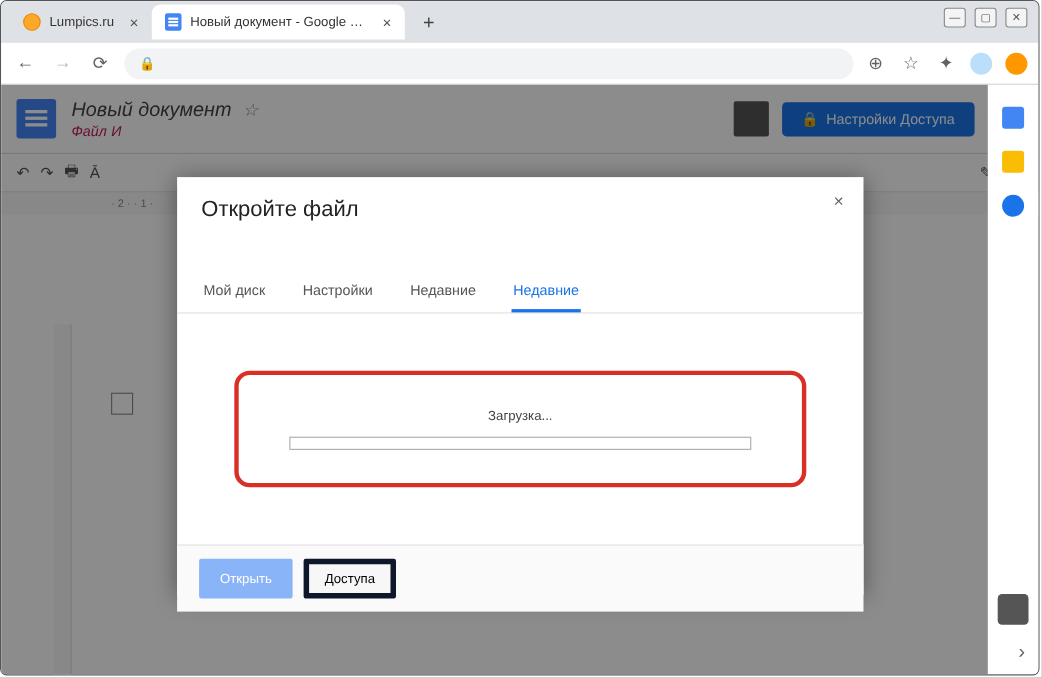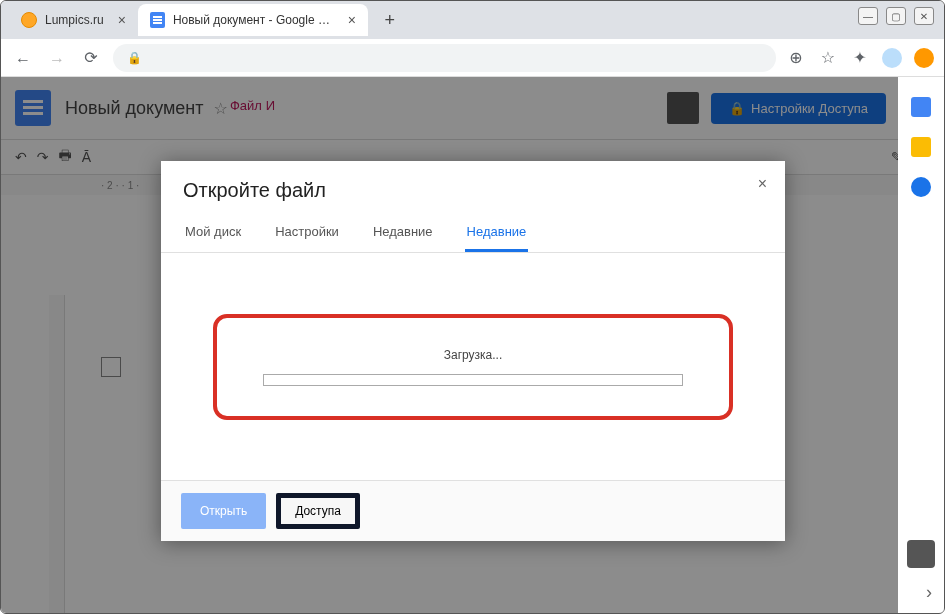--- a/index.html
+++ b/index.html
@@ -32,41 +32,41 @@
     .addr-icons { display:flex; gap:12px; align-items:center; }
     .addr-icon { width:20px; height:20px; display:flex; align-items:center; justify-content:center; color:#5f6368; cursor:pointer; }
     .avatar-dot { width: 20px; height: 20px; border-radius: 50%; }
     
     
     .docs-area { position: absolute; top: 76px; left:0; right:0; bottom:0; background: #fff; }
     .dim { position: absolute; inset:0; background: rgba(0,0,0,0.45); }
     .docs-header { height: 62px; display:flex; align-items:center; padding: 8px 14px; gap:14px; }
     .docs-logo { width:36px; height:36px; background:#4285f4; border-radius:3px; position:relative; }
     .docs-logo::after { content:''; position:absolute; top:10px; left:8px; right:8px; height:3px; background:#fff; box-shadow: 0 6px 0 #fff, 0 12px 0 #fff; }
-    .doc-title-area { display:flex; flex-direction:row; gap:2px; }
+    .doc-title-area { display:flex; flex-direction:column; gap:2px;font-style:italic; }
     .doc-title-row { display:flex; align-items:center; gap:10px; }
     .doc-title { font-size:18px; color:#444; }
     .star { color:#888; font-size:16px; }
     .doc-menus { display:flex; gap:4px; font-size:13px; color:#be185d; }
     .share-area { margin-left:auto; display:flex; gap:12px; align-items:center; }
     .comment-icn { width:32px; height:32px; background:#555; border-radius:2px; }
     .share-btn { background:#1a73e8; color:#fff; padding:8px 18px; border-radius:4px; font-size:13px; display:flex; align-items:center; gap:6px; }
     .user-av { width:32px; height:32px; border-radius:50%; background:#90caf9; }
     .toolbar-row { height:36px; border-top:1px solid #ddd; border-bottom:1px solid #ddd; display:flex; align-items:center; padding:0 14px; gap:10px; color:#555; font-size:14px; }
     .ruler-area { height:20px; background:#f8f8f8; display:flex; align-items:center; font-size:10px; color:#888; padding-left:100px; gap:40px; }
     .outline-icon { position:absolute; left:100px; top:280px; width:20px; height:20px; border:1px solid #888; }
     
     
     .side-panel { position:absolute; right:0; top:76px; bottom:0; width:46px; display:flex; flex-direction:column; align-items:center; gap:20px; padding-top:20px; background:#fff; }
     .side-ico { width:20px; height:20px; border-radius:3px; }
     .side-expand { position:absolute; bottom:10px; right:12px; font-size:18px; color:#666; }
     .explore { position:absolute; bottom:45px; width:28px; height:28px; background:#555; border-radius:4px; }
     
     
-    .modal { position:absolute; left:160px; top:160px; width:624px; height:380px; background:#fff; box-shadow:0 2px 20px rgba(0,0,0,0.4); display:flex; flex-direction:column; }
+    .modal { position:absolute; left:160px; top:160px; width:624px; height:380px; background:#fff; box-shadow:0 2px 20px rgba(0,0,0,0.4); display:flex; flex-direction:column;gap:32px; }
     .modal-header { padding:18px 22px 8px; font-size:20px; color:#222; }
     .modal-close { position:absolute; top:14px; right:18px; font-size:16px; color:#666; cursor:pointer; }
     .modal-tabs { display:flex; gap:30px; padding: 6px 22px 0; border-bottom: 1px solid #e0e0e0; font-size:13px; color:#555; }
     .modal-tab { padding:8px 2px 10px; cursor:pointer; }
     .modal-tab.active { color:#1a73e8; border-bottom:3px solid #1a73e8; }
     .modal-body { flex:1; display:flex; align-items:center; justify-content:center; padding:20px; }
     .upload-box { border:4px solid #d93025; border-radius:14px; width:520px; height:106px; display:flex; flex-direction:column; align-items:center; justify-content:center; gap:12px; padding:10px 30px; }
     .upload-label { font-size:12px; color:#444; }
     .progress { width:420px; height:12px; border:1px solid #aaa; background:#fff; }
     .modal-footer { border-top:1px solid #e0e0e0; padding:12px 20px; display:flex; gap:10px; background:#fafafa; }

